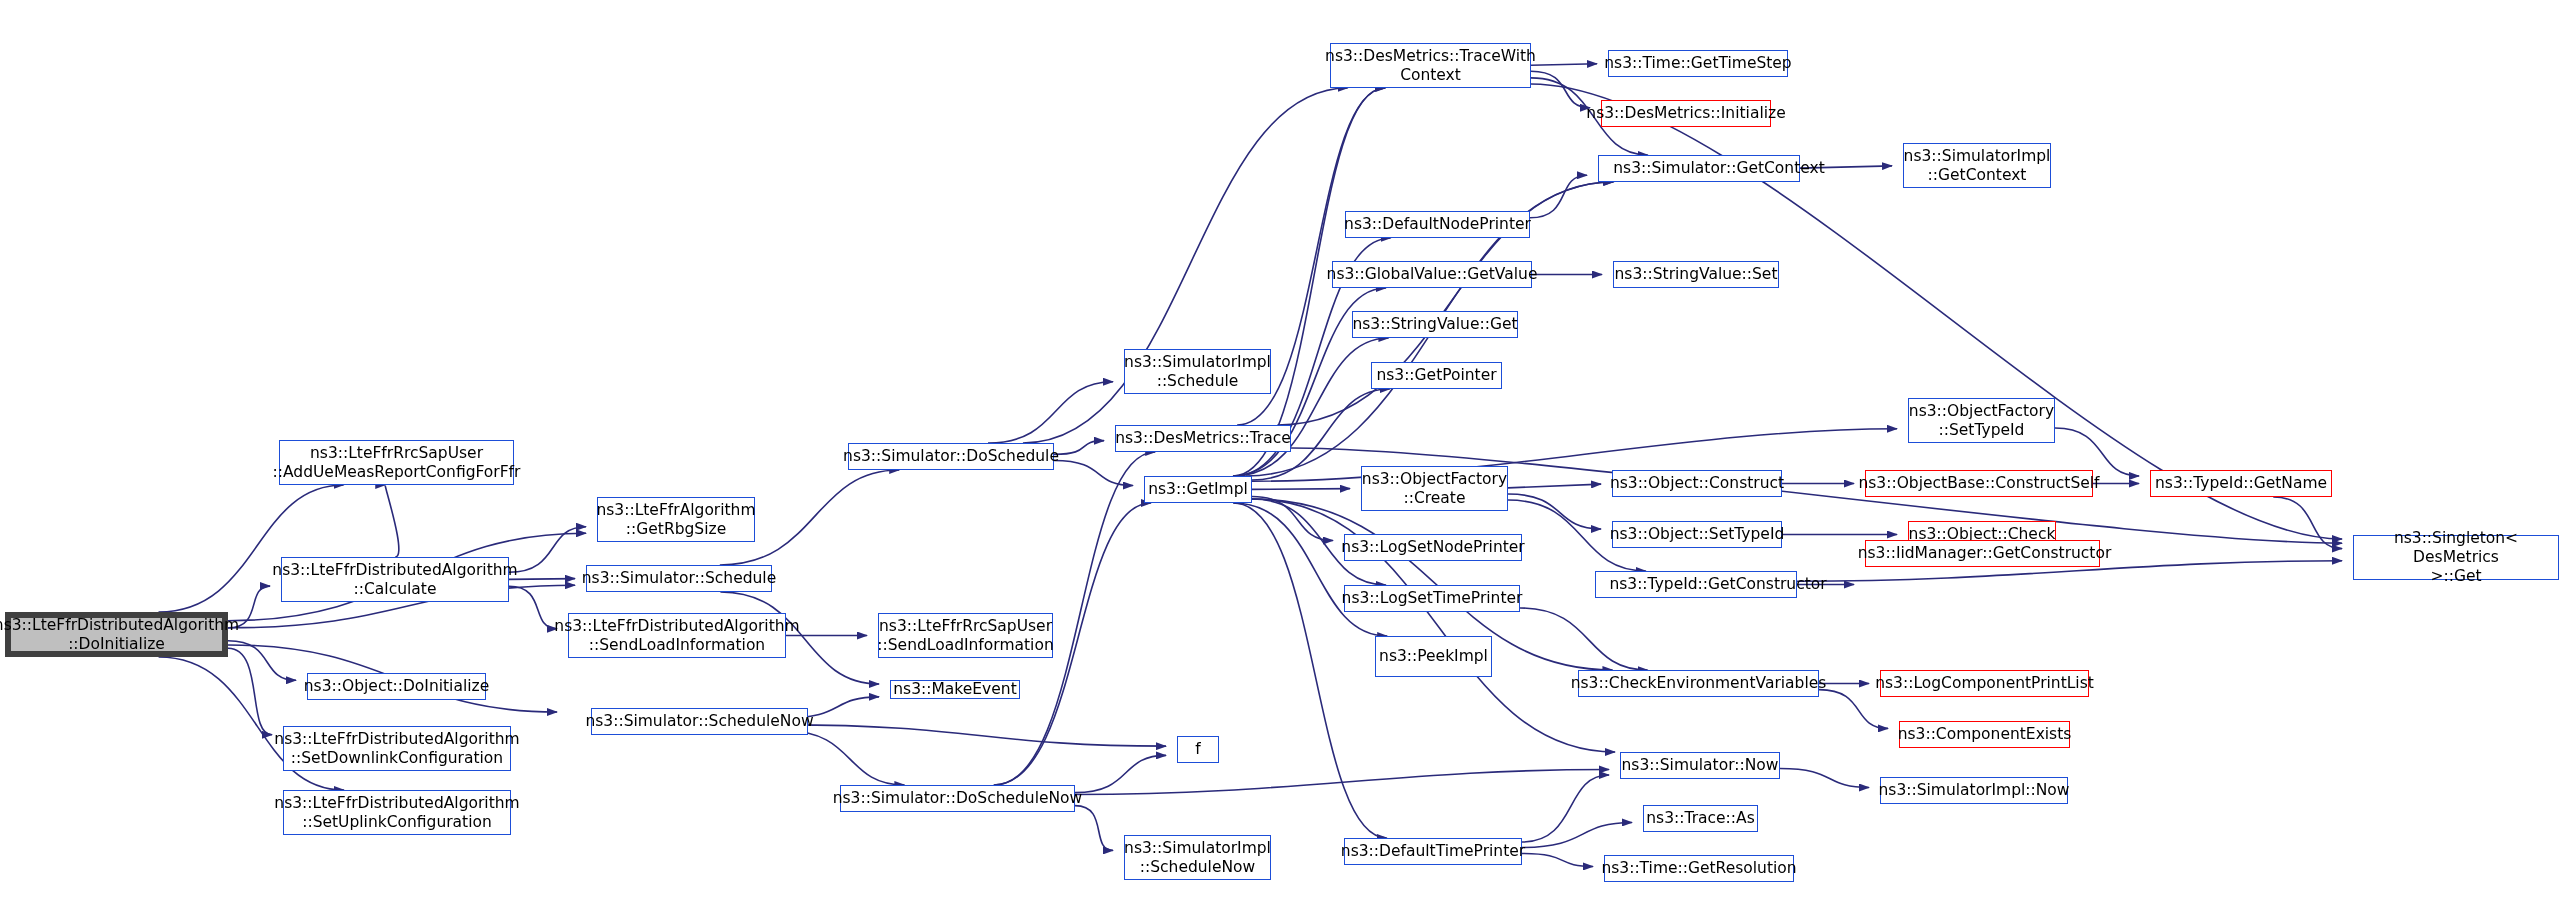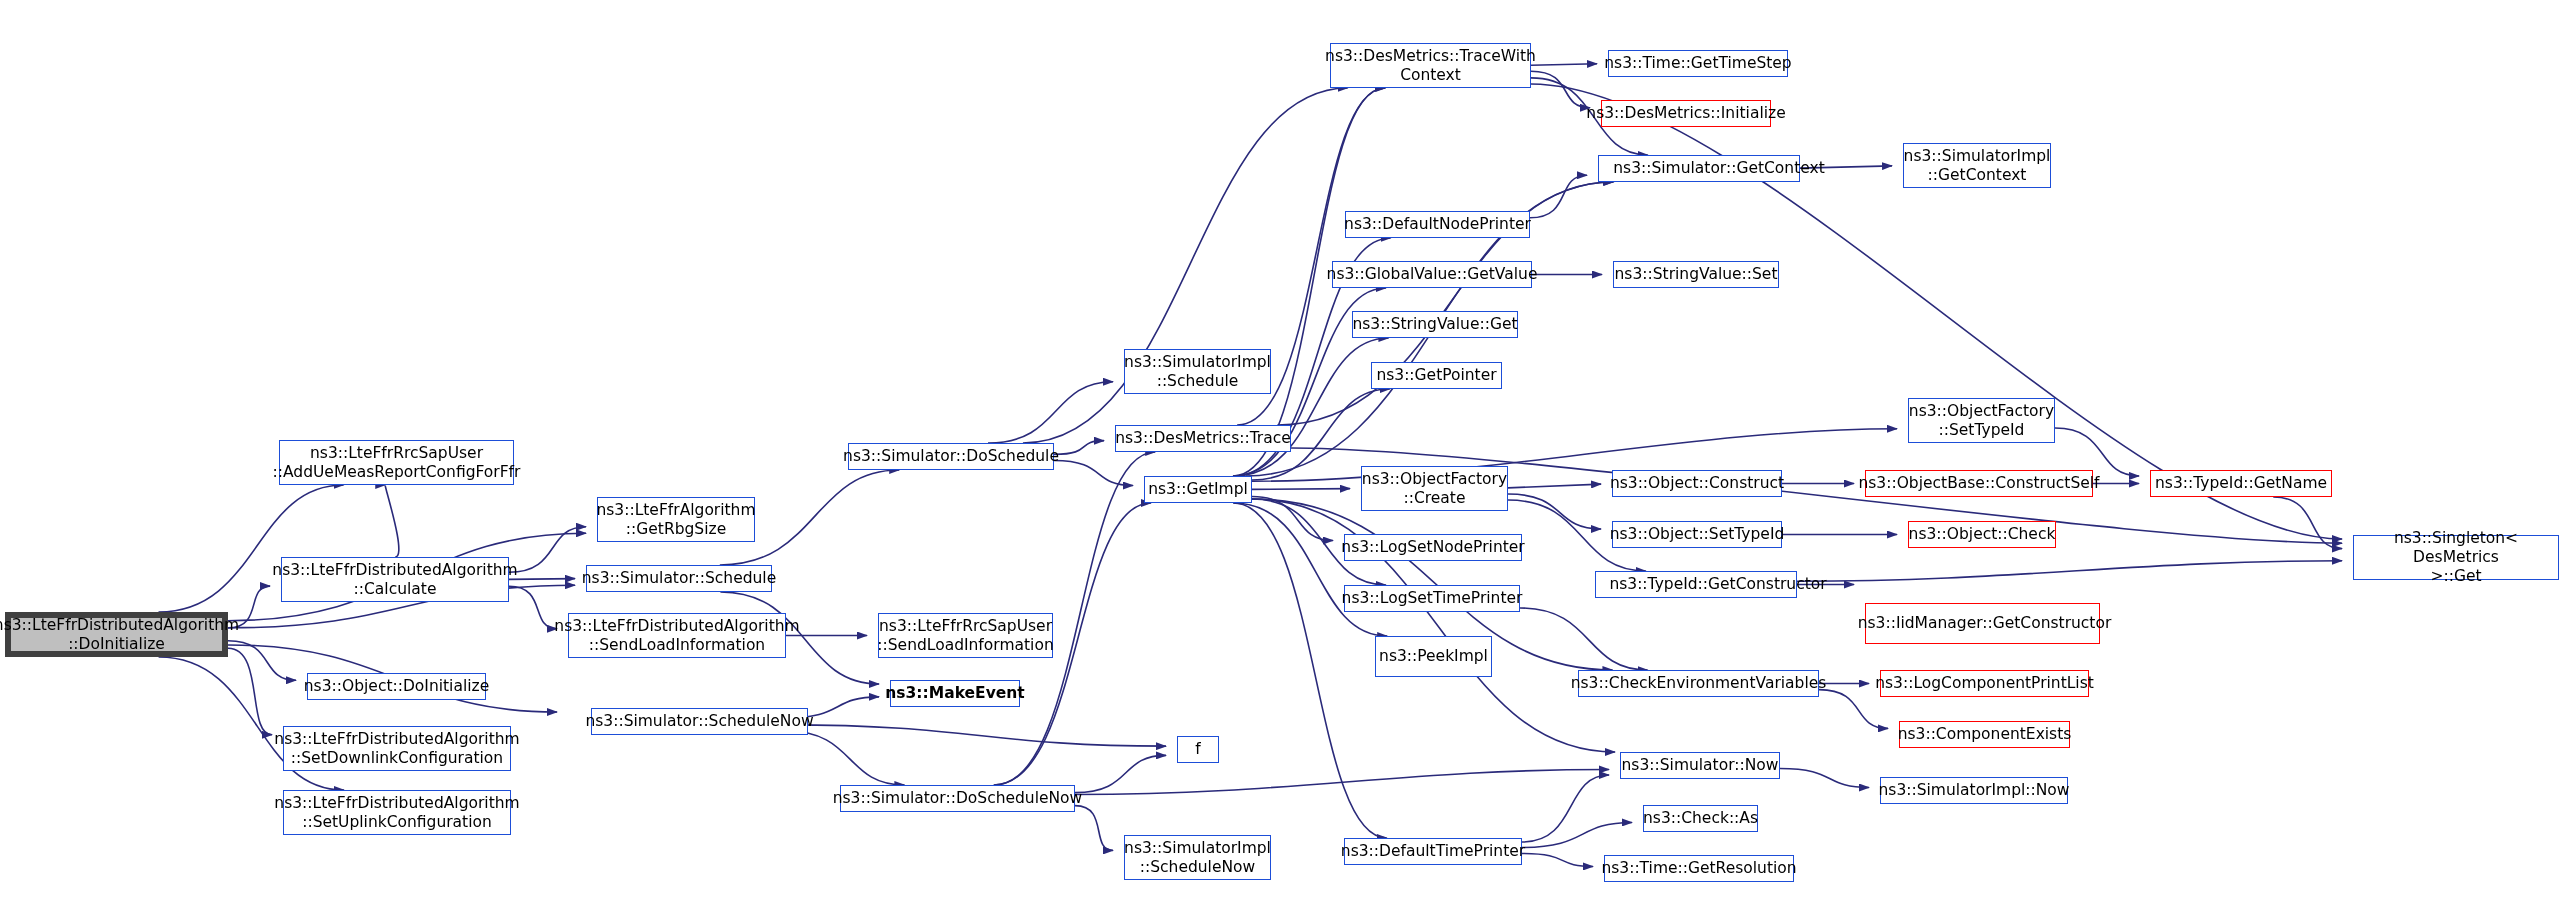--- a/index.html
+++ b/index.html
@@ -108,21 +108,21 @@
     <div class="node thick" style="left: 307px; top: 673px; width: 179px; height: 27px;">ns3::Object::DoInitialize</div>
     <div class="node thick" style="left: 283px; top: 726px; width: 228px; height: 45px;">ns3::LteFfrDistributedAlgorithm
 ::SetDownlinkConfiguration</div>
     <div class="node thick" style="left: 283px; top: 790px; width: 228px; height: 45px;">ns3::LteFfrDistributedAlgorithm
 ::SetUplinkConfiguration</div>
     <div class="node thick" style="left: 568px; top: 613px; width: 218px; height: 45px;">ns3::LteFfrDistributedAlgorithm
 ::SendLoadInformation</div>
     <div class="node thick" style="left: 878px; top: 613px; width: 175px; height: 45px;">ns3::LteFfrRrcSapUser
 ::SendLoadInformation</div>
     <div class="node thick" style="left: 568px; top: 708px; width: 217px; height: 27px; margin-left: 23px;">ns3::Simulator::ScheduleNow</div>
-    <div class="node thick" style="left: 890px; top: 680px; width: 130px; height: 27px; font-weight: bold;">ns3::MakeEvent</div>
+    <div class="node thick" style="left: 890px; top: 680px; width: 130px; height: 19px;">ns3::MakeEvent</div>
     <div class="node thick" style="left: 840px; top: 785px; width: 235px; height: 27px;">ns3::Simulator::DoScheduleNow</div>
     <div class="node thick" style="left: 848px; top: 443px; width: 206px; height: 27px;">ns3::Simulator::DoSchedule</div>
     <div class="node thick" style="left: 1124px; top: 349px; width: 147px; height: 45px;">ns3::SimulatorImpl
 ::Schedule</div>
     <div class="node thick" style="left: 1115px; top: 425px; width: 176px; height: 27px;">ns3::DesMetrics::Trace</div>
     <div class="node thick" style="left: 1144px; top: 476px; width: 108px; height: 27px;">ns3::GetImpl</div>
     <div class="node thick" style="left: 1124px; top: 835px; width: 147px; height: 45px;">ns3::SimulatorImpl
 ::ScheduleNow</div>
     <div class="node thick" style="left: 1177px; top: 736px; width: 42px; height: 27px;">f</div>
     <div class="node thick" style="left: 1330px; top: 43px; width: 201px; height: 45px;">ns3::DesMetrics::TraceWith
@@ -144,23 +144,23 @@
     <div class="node thick" style="left: 1375px; top: 636px; width: 117px; height: 41px;">ns3::PeekImpl</div>
     <div class="node thick" style="left: 1344px; top: 838px; width: 178px; height: 27px;">ns3::DefaultTimePrinter</div>
     <div class="node thick" style="left: 1908px; top: 398px; width: 147px; height: 45px;">ns3::ObjectFactory
 ::SetTypeId</div>
     <div class="node thick" style="left: 1612px; top: 470px; width: 170px; height: 27px;">ns3::Object::Construct</div>
     <div class="node hl" style="left: 1865px; top: 470px; width: 228px; height: 27px;">ns3::ObjectBase::ConstructSelf</div>
     <div class="node hl" style="left: 2150px; top: 470px; width: 182px; height: 27px;">ns3::TypeId::GetName</div>
     <div class="node thick" style="left: 1612px; top: 521px; width: 170px; height: 27px;">ns3::Object::SetTypeId</div>
     <div class="node hl" style="left: 1908px; top: 521px; width: 148px; height: 27px;">ns3::Object::Check</div>
     <div class="node thick" style="left: 1595px; top: 571px; width: 202px; height: 27px; padding-left: 48px;">ns3::TypeId::GetConstructor</div>
-    <div class="node hl" style="left: 1865px; top: 603px; width: 235px; height: 41px; padding-left: 8px;">ns3::IidManager::GetConstructor</div>
+    <div class="node hl" style="left: 1865px; top: 540px; width: 235px; height: 27px; padding-left: 8px;">ns3::IidManager::GetConstructor</div>
     <div class="node thick" style="left: 1578px; top: 670px; width: 241px; height: 27px;">ns3::CheckEnvironmentVariables</div>
     <div class="node hl" style="left: 1880px; top: 670px; width: 209px; height: 27px;">ns3::LogComponentPrintList</div>
     <div class="node hl" style="left: 1899px; top: 721px; width: 171px; height: 27px;">ns3::ComponentExists</div>
     <div class="node thick" style="left: 1620px; top: 752px; width: 160px; height: 27px;">ns3::Simulator::Now</div>
     <div class="node thick" style="left: 1880px; top: 777px; width: 188px; height: 27px;">ns3::SimulatorImpl::Now</div>
-    <div class="node thick" style="left: 1643px; top: 805px; width: 115px; height: 27px;">ns3::Check::As</div>
+    <div class="node thick" style="left: 1643px; top: 805px; width: 115px; height: 27px;">ns3::Trace::As</div>
     <div class="node thick" style="left: 1604px; top: 855px; width: 190px; height: 27px;">ns3::Time::GetResolution</div>
     <div class="node thick" style="left: 2353px; top: 535px; width: 206px; height: 45px;">ns3::Singleton&lt; DesMetrics
 &gt;::Get</div>
   </div>
 
 </body></html>

